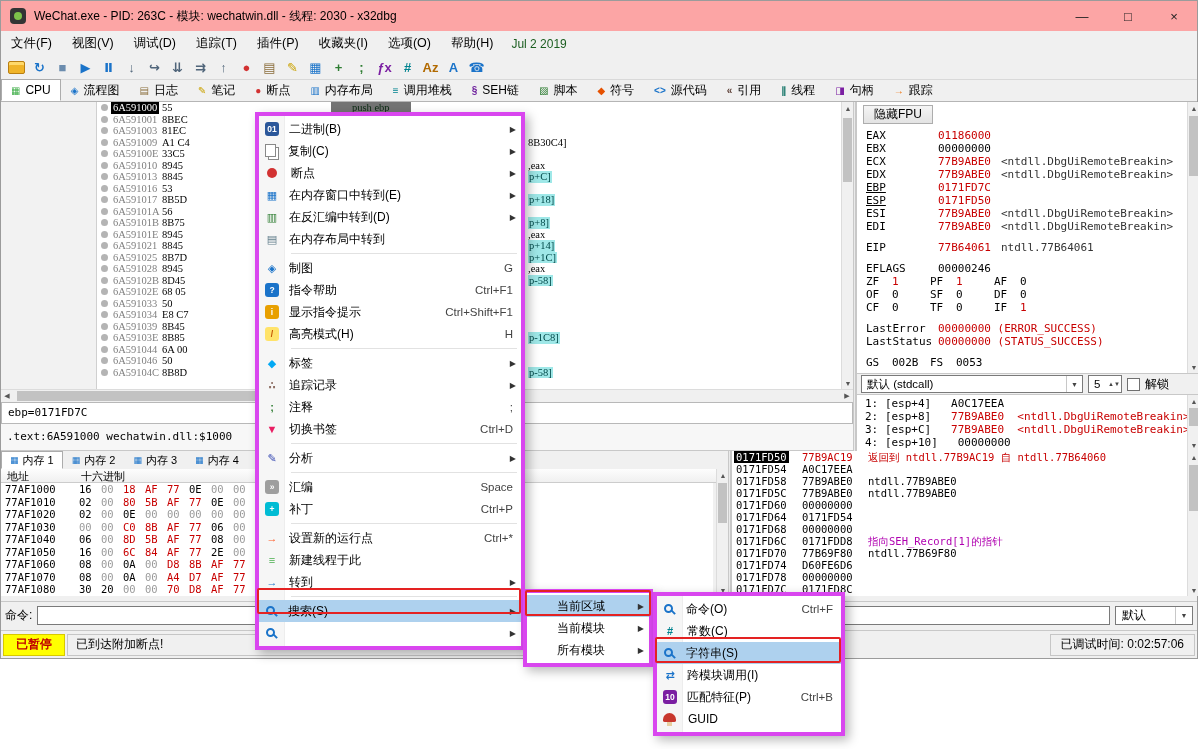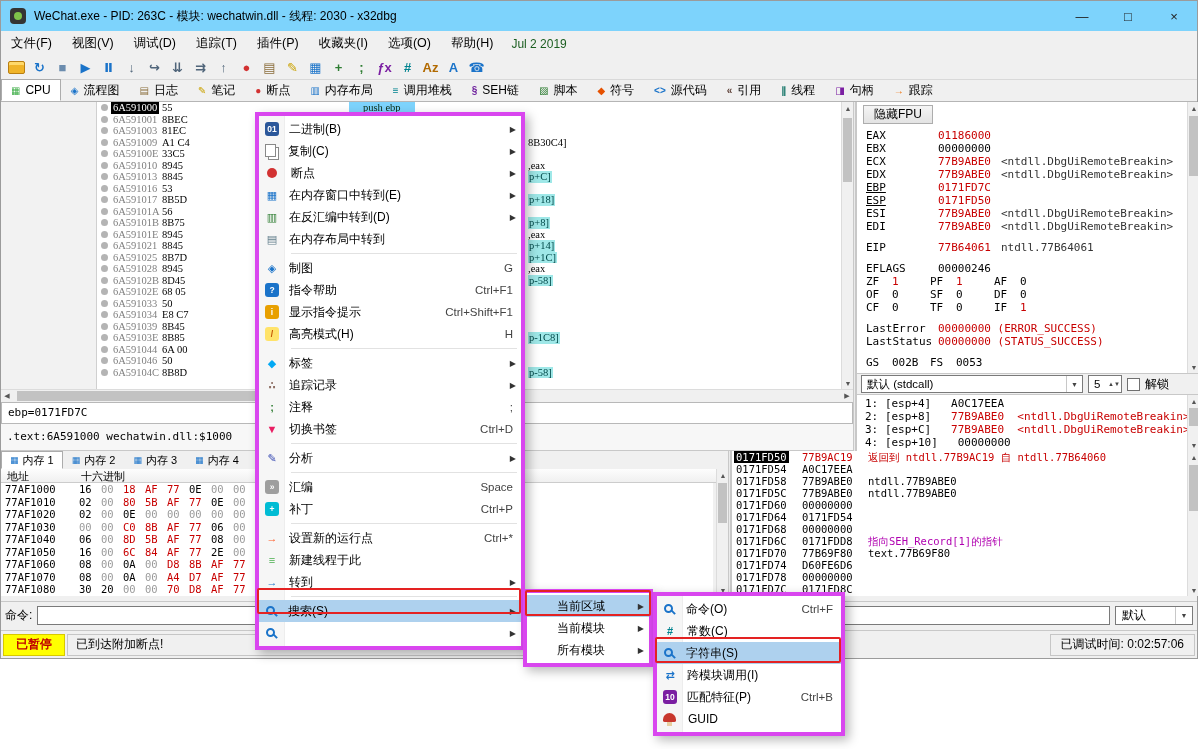--- a/index.html
+++ b/index.html
@@ -1,21 +1,21 @@
 <!DOCTYPE html>
 <html><head>
 <meta charset="utf-8">
 <style>
   *{margin:0;padding:0;box-sizing:border-box}
   html,body{background:#fff}
   body{font-family:"Liberation Sans","DejaVu Sans",sans-serif;color:#000}
   .desktop{position:relative;width:1198px;height:749px;background:#fff;overflow:hidden}
   .window{position:absolute;left:0;top:0;width:1198px;height:659px;background:#f0f0f0;border:1px solid #9b9b9b}
   
-  .titlebar{position:absolute;left:0;top:0;width:100%;height:30px;background:#7dd3fc;display:flex;align-items:center}
+  .titlebar{position:absolute;left:0;top:0;width:100%;height:30px;background:#fca5a5;display:flex;align-items:center}
   .app-icon{width:16px;height:16px;margin-left:9px;background:#343434;border-radius:4px;position:relative;flex:0 0 16px}
   .app-icon:after{content:"";position:absolute;left:4px;top:4px;width:8px;height:8px;border-radius:50%;background:#7ec24a}
   .title{margin-left:8px;font-size:12px;white-space:nowrap}
   .winbtns{margin-left:auto;display:flex;height:100%}
   .win-btn{width:46px;height:100%;display:flex;align-items:center;justify-content:center;font-size:13px;color:#222}
   
   .menubar{position:absolute;left:0;top:30px;width:100%;height:25px;background:#f0f0f0;display:flex;align-items:center}
   .mb-item{padding:4px 10px;font-size:12.5px;cursor:default}
   .mb-date{margin-left:8px;font-size:12px;color:#1b5e20}
   
@@ -29,21 +29,21 @@
   .tab.active{background:#fff;border:1px solid #acacac;border-bottom-color:#fff}
   .tab-ic{font-size:10px;font-weight:bold}
   
   .disasm{position:absolute;left:0;top:101px;width:852px;height:287px;background:#fff;overflow:hidden;font-family:Liberation Serif, serif}
   .gutter{position:absolute;left:0;top:0;width:96px;height:287px;background:#f2f2f2;border-right:1px solid #d0d0d0}
   .drow{position:relative;height:11.5px;line-height:11.5px;font-size:10.5px;white-space:pre}
   .drow .bpdot{position:absolute;left:100px;top:2px;width:7px;height:7px;border-radius:50%;background:#b4b4b4}
   .drow .addr{position:absolute;left:112px;color:#7f7f7f}
   .drow.cur .addr{left:110px;background:#000;color:#fff;padding:0 2px}
   .drow .bytes{position:absolute;left:161px;color:#000}
-  .drow .dtext{position:absolute;left:348px;background:#7dd3fc;color:#0a2a12;padding:0 14px}
+  .drow .dtext{position:absolute;left:330px;background:#737373;color:#0a2a12;padding:0 21px}
   .drow .frag{position:absolute;left:527px}
   .frag-t{background:#9fe8e8;color:#00494 9}
   .frag-t{background:#9fe8e8;color:#004949;padding:0 1px}
   .frag-k{color:#000}
   
   .sb{position:absolute;background:#f0f0f0;z-index:5}
   .sb.v{border-left:1px solid #dcdcdc}
   .sb.h{border-top:1px solid #dcdcdc}
   .sb .arr{position:absolute;display:flex;align-items:center;justify-content:center;font-size:7px;color:#555;width:12px;height:12px}
   .sb .thumb{position:absolute;background:#c2c2c2}
@@ -382,21 +382,21 @@
 
     <div class="stackpanel" id="stackpanel">
         <div class="srow sel"><span class="saddr">0171FD50</span><span class="sval c-red">77B9AC19</span><span class="scomment c-red">返回到 ntdll.77B9AC19 自 ntdll.77B64060</span></div>
         <div class="srow"><span class="saddr">0171FD54</span><span class="sval">A0C17EEA</span></div>
         <div class="srow"><span class="saddr">0171FD58</span><span class="sval">77B9ABE0</span><span class="scomment c-k">ntdll.77B9ABE0</span></div>
         <div class="srow"><span class="saddr">0171FD5C</span><span class="sval">77B9ABE0</span><span class="scomment c-k">ntdll.77B9ABE0</span></div>
         <div class="srow"><span class="saddr">0171FD60</span><span class="sval">00000000</span></div>
         <div class="srow"><span class="saddr">0171FD64</span><span class="sval">0171FD54</span></div>
         <div class="srow"><span class="saddr">0171FD68</span><span class="sval">00000000</span></div>
         <div class="srow"><span class="saddr">0171FD6C</span><span class="sval">0171FDD8</span><span class="scomment c-mag">指向SEH_Record[1]的指针</span></div>
-        <div class="srow"><span class="saddr">0171FD70</span><span class="sval">77B69F80</span><span class="scomment c-k">text.77B69F80</span></div>
+        <div class="srow"><span class="saddr">0171FD70</span><span class="sval">77B69F80</span><span class="scomment c-k">ntdll.77B69F80</span></div>
         <div class="srow"><span class="saddr">0171FD74</span><span class="sval">D60FE6D6</span></div>
         <div class="srow"><span class="saddr">0171FD78</span><span class="sval">00000000</span></div>
         <div class="srow"><span class="saddr">0171FD7C</span><span class="sval">0171FD8C</span></div>
       </div>
 
     <div class="cmdbar">
       <span class="cmdlabel">命令:</span>
       <input class="cmdinput" value="" style="">
       <span class="cmdcombo">
         <span>默认</span>

